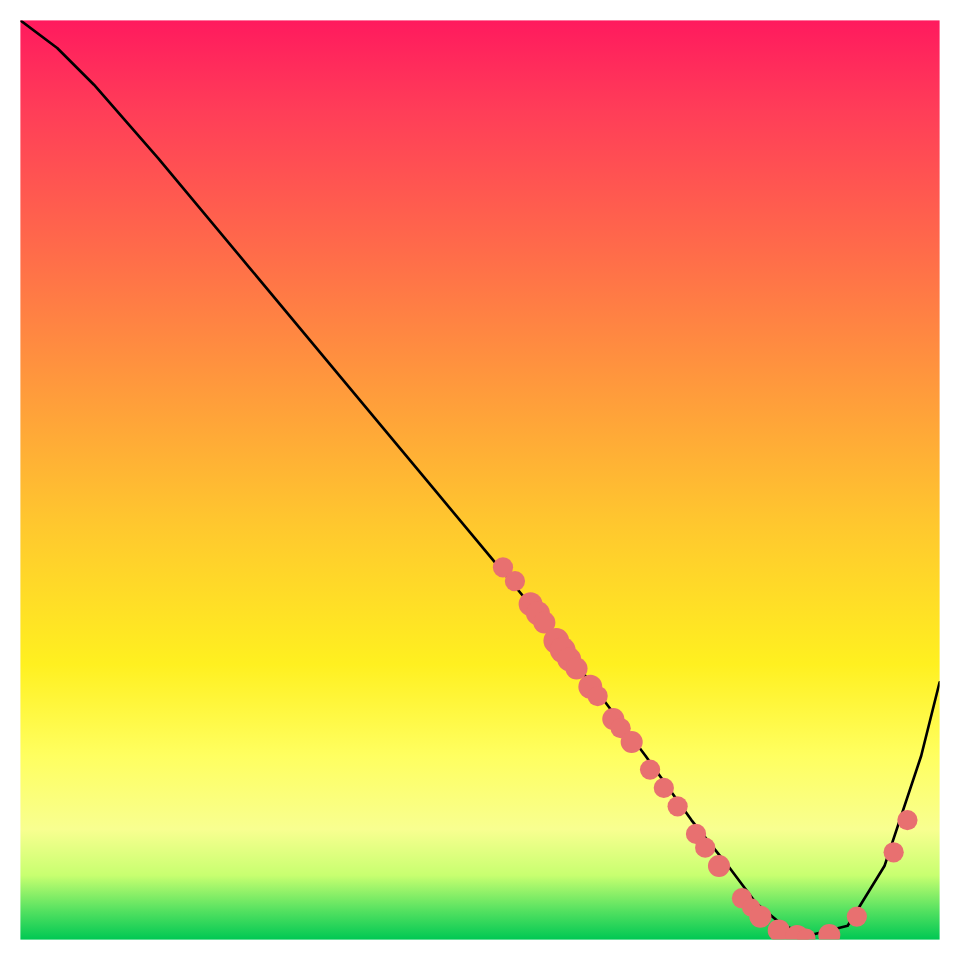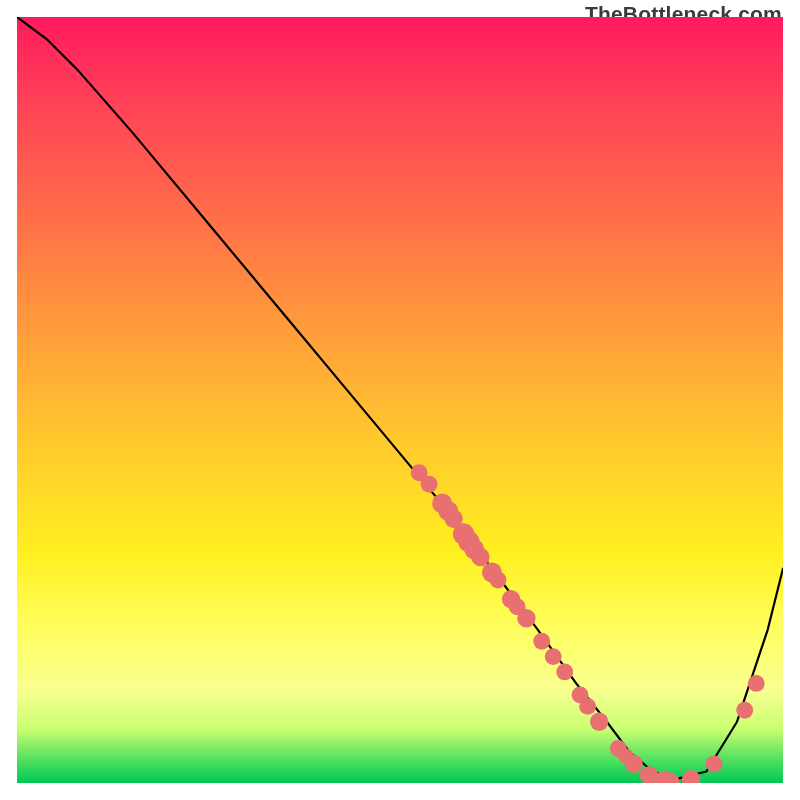--- a/index.html
+++ b/index.html
@@ -51,21 +51,20 @@
     left: 0;
     top: 0;
     width: 766px;
     height: 766px;
   }
 </style>
 </head>
 <body>
 
 <div class="chart-container">
-  <span class="watermark">TheBottleneck.com</span>
   <div class="plot-area">
     <svg class="overlay" viewBox="0 0 766 766" preserveAspectRatio="none">
       <path id="curve-path" fill="none" stroke="#000000" stroke-width="2.2" stroke-linecap="round" stroke-linejoin="round" d="M0.00 0.00 L30.64 22.98 L61.28 53.62 L114.90 114.90 L191.50 206.82 L268.10 298.74 L344.70 390.66 L421.30 482.58 L474.92 551.52 L520.88 612.80 L559.18 666.42 L589.82 704.72 L612.80 735.36 L635.78 754.51 L658.76 762.17 L689.40 754.51 L720.04 704.72 L750.68 612.80 L766.00 551.52"></path>
       <g id="markers-group">
           <circle cx="402.15" cy="455.77" r="8.43" fill="#e87070"></circle>
           <circle cx="412.11" cy="467.26" r="8.43" fill="#e87070"></circle>
           <circle cx="425.13" cy="486.41" r="9.96" fill="#e87070"></circle>
           <circle cx="431.26" cy="494.07" r="9.96" fill="#e87070"></circle>
           <circle cx="436.62" cy="501.73" r="9.19" fill="#e87070"></circle>
           <circle cx="446.58" cy="517.05" r="10.72" fill="#e87070"></circle>

